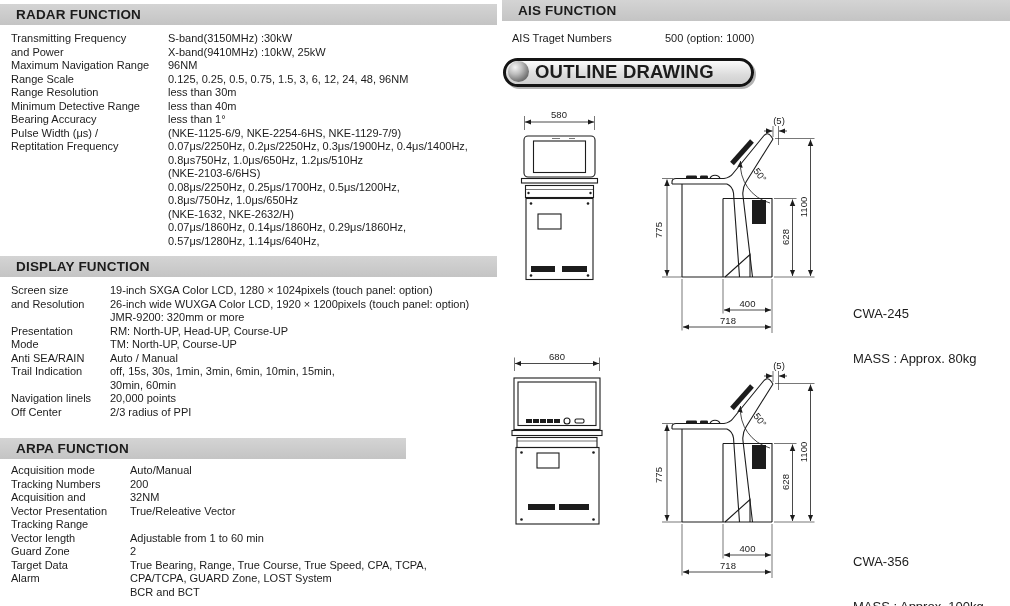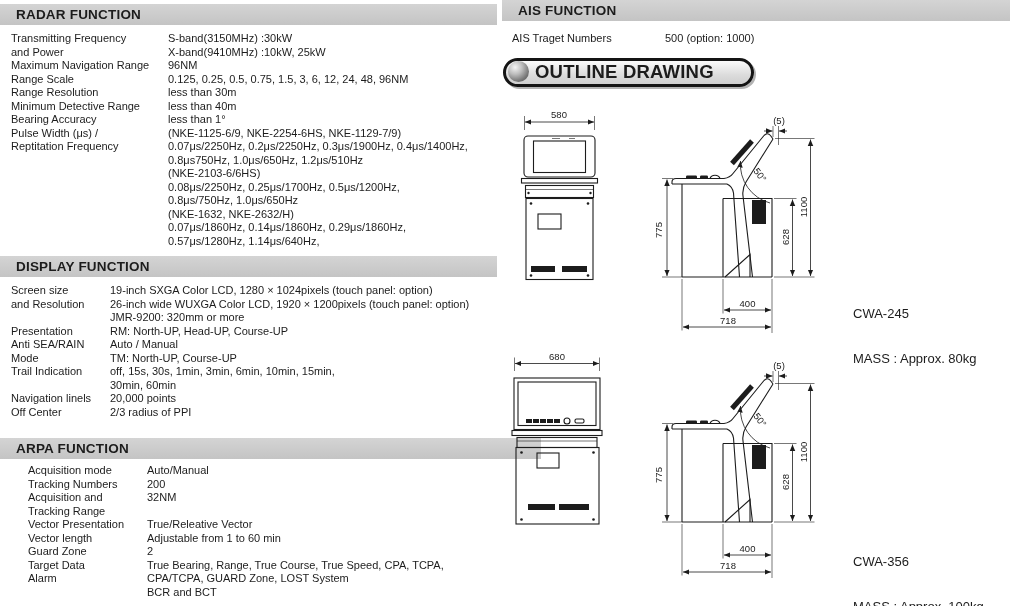--- a/index.html
+++ b/index.html
@@ -118,67 +118,67 @@
   </div>
     <div class="spec-line">
     <span class="lbl"></span>
     <span class="val">JMR-9200: 320mm or more</span>
   </div>
     <div class="spec-line">
     <span class="lbl">Presentation</span>
     <span class="val">RM: North-UP, Head-UP, Course-UP</span>
   </div>
     <div class="spec-line">
+    <span class="lbl">Mode</span>
+    <span class="val">TM: North-UP, Course-UP</span>
+  </div>
+    <div class="spec-line">
     <span class="lbl">Anti SEA/RAIN</span>
     <span class="val">Auto / Manual</span>
   </div>
     <div class="spec-line">
-    <span class="lbl">Mode</span>
-    <span class="val">TM: North-UP, Course-UP</span>
-  </div>
-    <div class="spec-line">
     <span class="lbl">Trail Indication</span>
     <span class="val">off, 15s, 30s, 1min, 3min, 6min, 10min, 15min,</span>
   </div>
     <div class="spec-line">
     <span class="lbl"></span>
     <span class="val">30min, 60min</span>
   </div>
     <div class="spec-line">
     <span class="lbl">Navigation linels</span>
     <span class="val">20,000 points</span>
   </div>
     <div class="spec-line">
     <span class="lbl">Off Center</span>
     <span class="val">2/3 radius of PPI</span>
   </div>
   </div>
 
-<div class="bar" style="left:0;top:438px;width:541px">ARPA FUNCTION</div>
-<div class="spec" style="left:28px;top:464px;--lw:119px">
+<div class="bar" style="left:0;top:438px;width:406px">ARPA FUNCTION</div>
+<div class="spec" style="left:11px;top:464px;--lw:119px">
 
 <div class="spec-line">
     <span class="lbl">Acquisition mode</span>
     <span class="val">Auto/Manual</span>
   </div>
     <div class="spec-line">
     <span class="lbl">Tracking Numbers</span>
     <span class="val">200</span>
   </div>
     <div class="spec-line">
     <span class="lbl">Acquisition and</span>
     <span class="val">32NM</span>
   </div>
     <div class="spec-line">
+    <span class="lbl">Vector Presentation</span>
+    <span class="val">True/Releative Vector</span>
+  </div>
+    <div class="spec-line">
     <span class="lbl">Tracking Range</span>
     <span class="val"></span>
-  </div>
-    <div class="spec-line">
-    <span class="lbl">Vector Presentation</span>
-    <span class="val">True/Releative Vector</span>
   </div>
     <div class="spec-line">
     <span class="lbl">Vector length</span>
     <span class="val">Adjustable from 1 to 60 min</span>
   </div>
     <div class="spec-line">
     <span class="lbl">Guard Zone</span>
     <span class="val">2</span>
   </div>
     <div class="spec-line">

